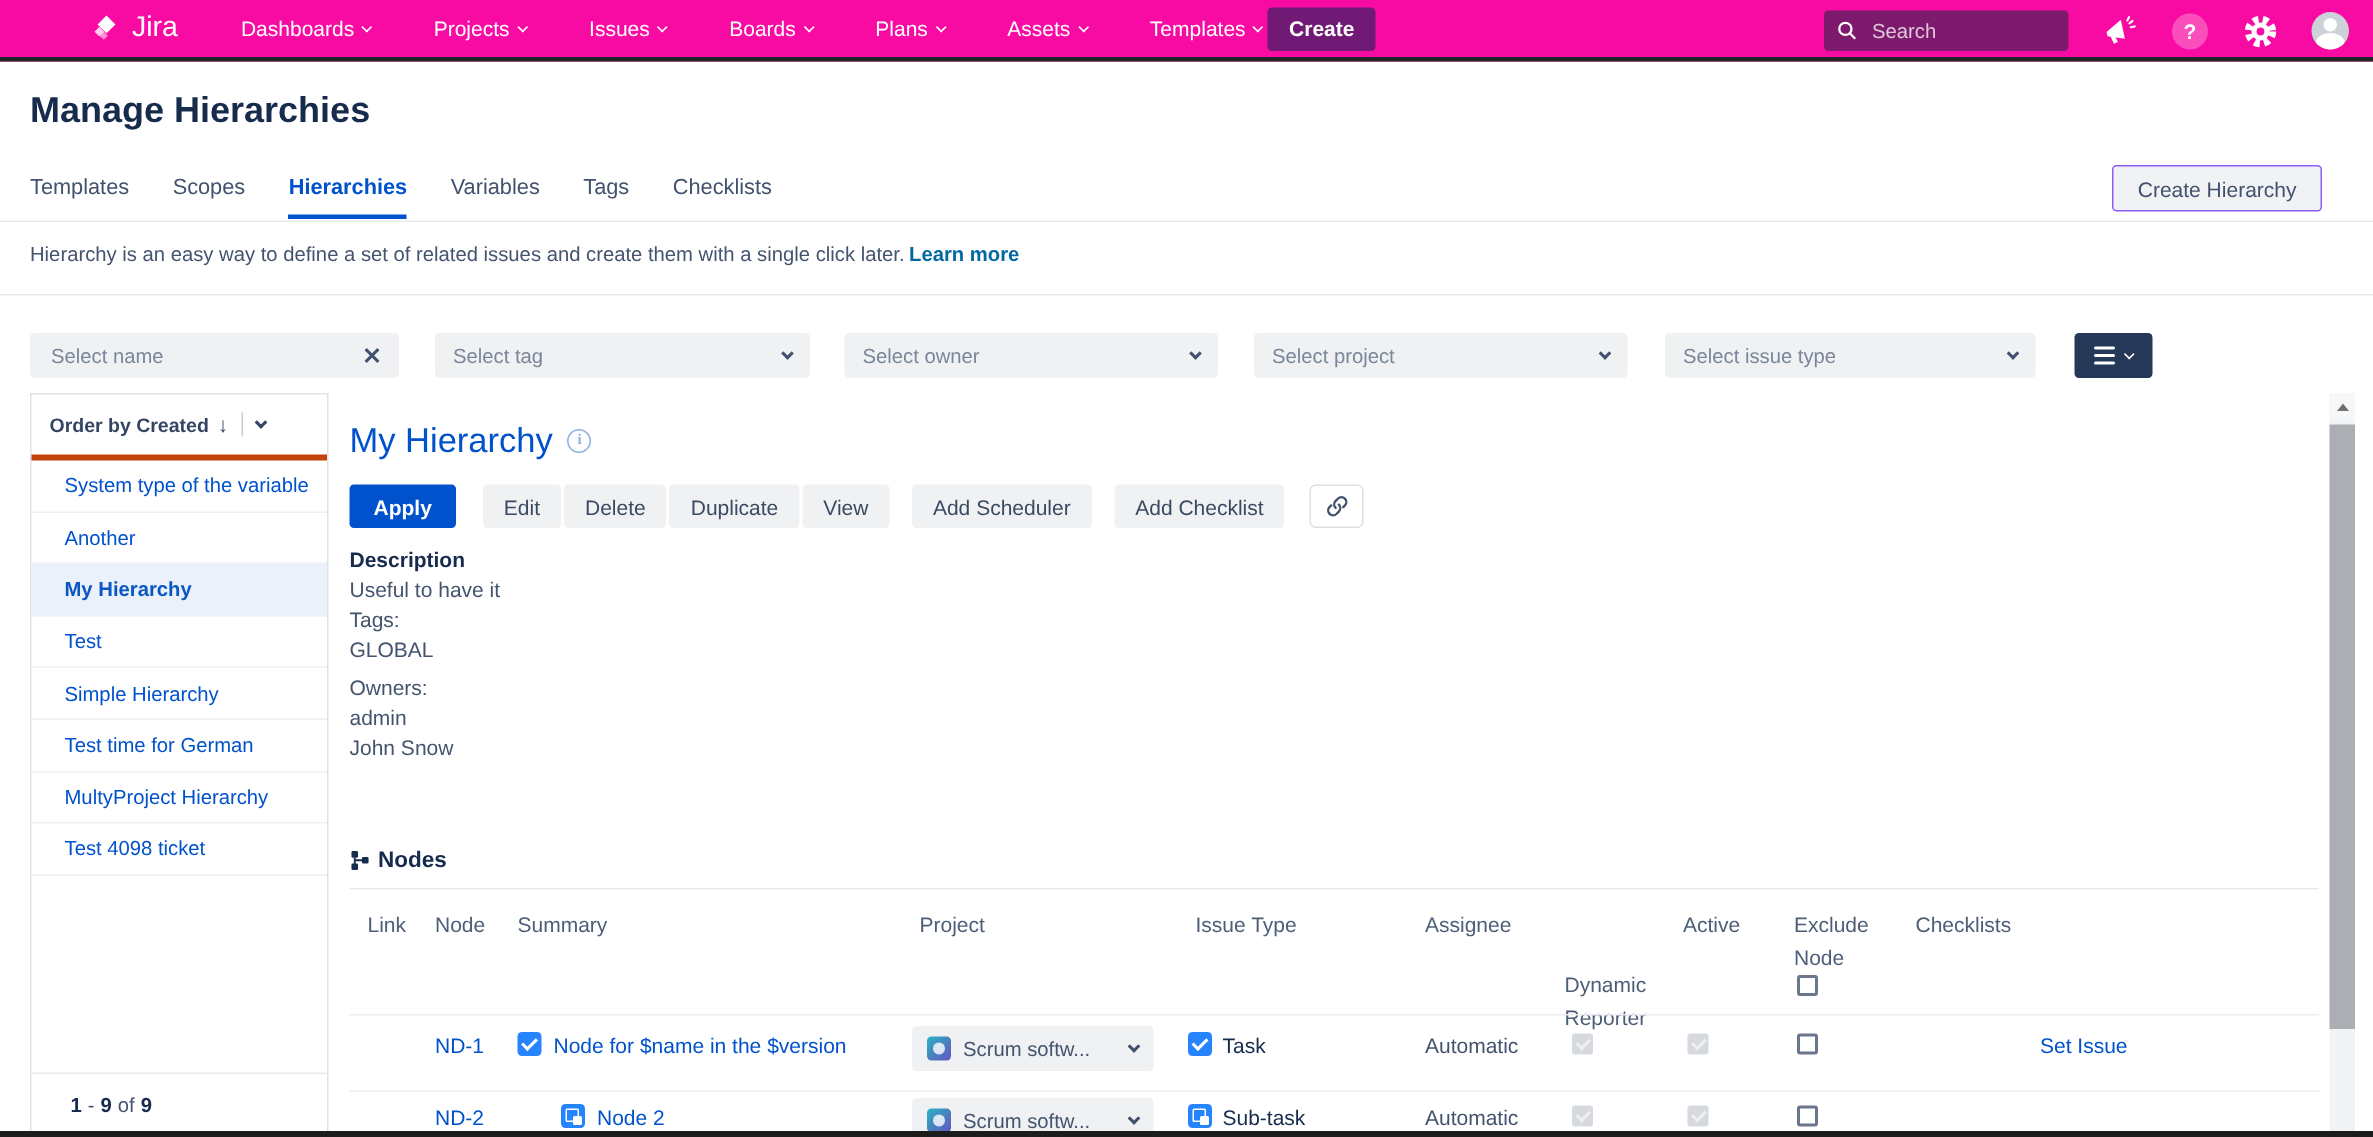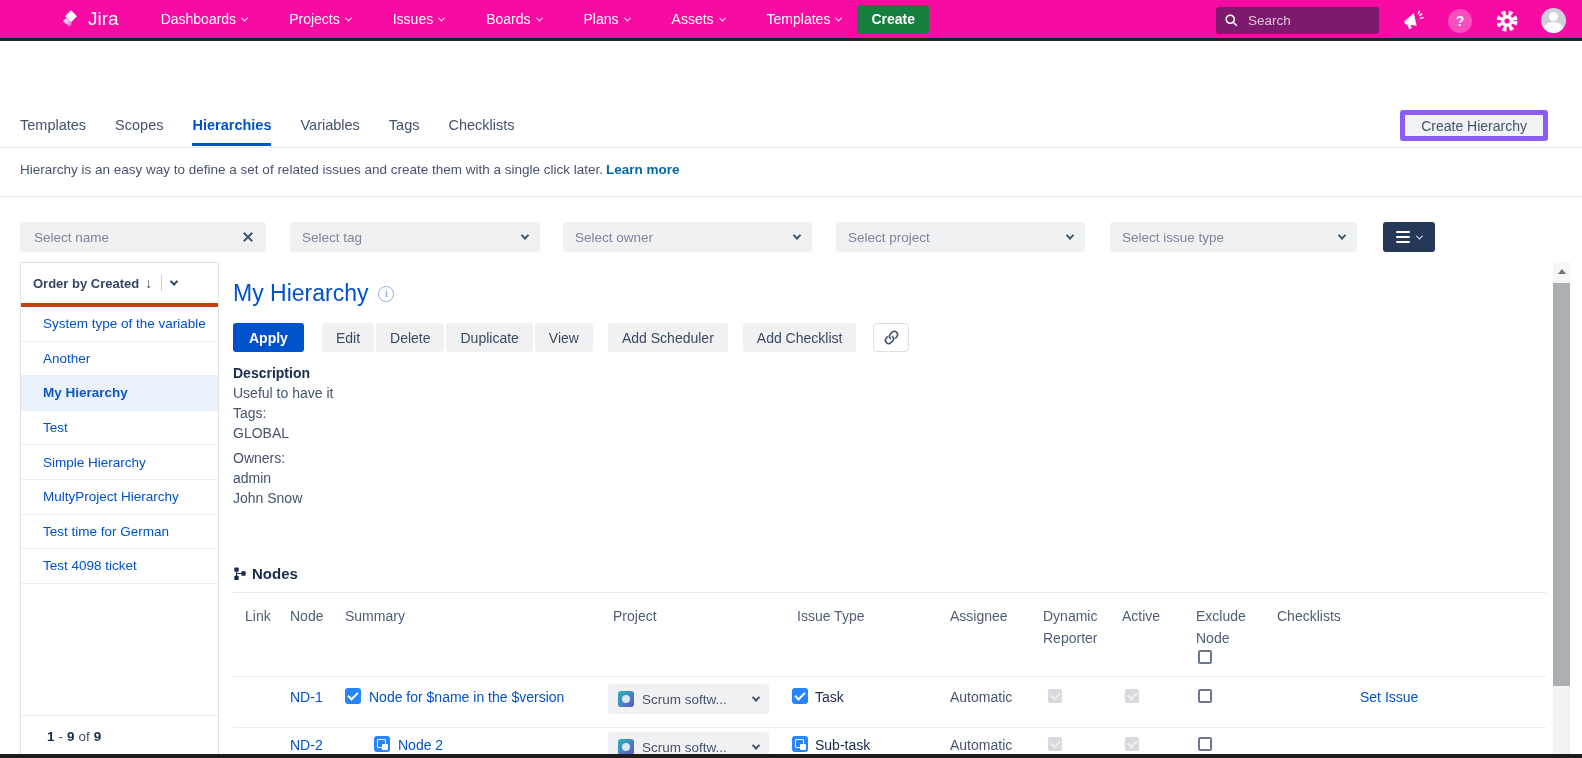--- a/index.html
+++ b/index.html
@@ -7,39 +7,39 @@
   body{font-family:"Liberation Sans",sans-serif;color:#172B4D;}
   #screen{position:relative;width:1582px;height:758px;background:#fff;overflow:hidden;}
 
   
   #navbar{position:absolute;left:0;top:0;width:1582px;height:41px;background:#f80ba3;border-bottom:3px solid #232323;display:flex;align-items:center;padding-left:44px;}
   .brand{display:flex;align-items:center;gap:6px;margin-left:16px;color:#fff;font-size:19px;font-weight:500;}
   .nav-menu{display:flex;align-items:center;gap:42px;margin-left:42px;}
   .nav-item{display:flex;align-items:center;gap:6px;color:#fff;font-size:14px;cursor:pointer;}
   .chev{display:inline-block;width:6px;height:6px;border-right:2px solid currentColor;border-bottom:2px solid currentColor;transform:rotate(45deg) translate(-1px,-1px);}
   .chev-sm{width:5px;height:5px;border-width:1.5px;}
-  .create-btn{margin-left:16px;height:29px;padding:0 14px;background:#15803d;border:none;border-radius:3px;color:#fff;font-size:14px;font-weight:700;cursor:pointer;}
+  .create-btn{margin-left:4px;height:29px;padding:0 14px;background:#701a75;border:none;border-radius:3px;color:#fff;font-size:14px;font-weight:700;cursor:pointer;}
   .nav-right{position:absolute;right:16px;top:0;height:41px;display:flex;align-items:center;gap:21px;}
   .search-wrap{position:relative;width:163px;height:27px;background:#7d1a6d;border-radius:3px;display:flex;align-items:center;padding-left:30px;}
   .search-wrap svg{position:absolute;left:8px;top:6px;}
   .search-wrap input{background:transparent;border:none;outline:none;color:#fff;font-size:13.5px;width:120px;font-family:"Liberation Sans",sans-serif;}
   .search-wrap input::placeholder{color:rgba(255,255,255,.75);}
   .nav-ico{width:26px;height:26px;display:flex;align-items:center;justify-content:center;cursor:pointer;}
   .help-circle{width:24px;height:24px;border-radius:50%;background:rgba(255,255,255,.28);color:#fff;font-weight:700;font-size:14px;display:flex;align-items:center;justify-content:center;}
   .avatar{width:25px;height:25px;border-radius:50%;background:#ccd2d8;position:relative;overflow:hidden;}
   .avatar::before{content:"";position:absolute;left:8px;top:4px;width:9px;height:9px;border-radius:50%;background:#fff;}
   .avatar::after{content:"";position:absolute;left:3px;top:14px;width:19px;height:12px;border-radius:50%;background:#fff;}
 
   
   .page-title{position:absolute;left:20px;top:60px;font-size:24px;font-weight:700;color:#172B4D;}
   #tabs{position:absolute;left:20px;top:117px;display:flex;gap:29px;font-size:14.5px;color:#42526E;}
   .tab{padding-bottom:10px;cursor:pointer;}
   .tab.active{color:#0052CC;font-weight:700;border-bottom:3px solid #0052CC;}
   .hline{position:absolute;left:0;width:1582px;height:1px;background:#E6E9EE;}
-  .create-hier-btn{position:absolute;right:34px;top:110px;height:31px;padding:0 16px;background:#F1F2F4;border:5px solid #8b5cf6;border-radius:3px;font-size:14px;color:#42526E;cursor:pointer;font-family:"Liberation Sans",sans-serif;}
+  .create-hier-btn{position:absolute;right:34px;top:110px;height:31px;padding:0 16px;background:#F1F2F4;border:1px solid #8b5cf6;border-radius:3px;font-size:14px;color:#42526E;cursor:pointer;font-family:"Liberation Sans",sans-serif;}
   .intro{position:absolute;left:20px;top:162px;font-size:13.5px;color:#44546F;}
   .intro a{color:#0369a1;text-decoration:none;margin-left:3px;cursor:pointer;font-weight:bold;}
 
   
   .fld{position:absolute;top:222px;height:30px;background:#F0F1F3;border-radius:3px;display:flex;align-items:center;padding:0 12px;font-size:13.5px;color:#7A869A;cursor:pointer;}
   .fld .chev{color:#42526E;margin-left:auto;}
   .fld input{border:none;background:transparent;outline:none;font-size:13.5px;color:#44546F;width:180px;font-family:"Liberation Sans",sans-serif;}
   .fld input::placeholder{color:#7A869A;}
   .clear-x{position:relative;width:12px;height:12px;margin-left:auto;cursor:pointer;}
   .clear-x::before,.clear-x::after{content:"";position:absolute;left:5px;top:0;width:2px;height:12px;background:#42526E;}
@@ -182,20 +182,21 @@
         <svg width="24" height="24" viewBox="0 0 24 24">
           <circle cx="12" cy="12" r="8" fill="none" stroke="#fff" stroke-width="5" stroke-dasharray="3.6 2.9"></circle>
           <circle cx="12" cy="12" r="6" fill="#fff"></circle>
           <circle cx="12" cy="12" r="2.6" fill="#f80ba3"></circle>
         </svg>
       </span>
       <span class="avatar"></span>
     </div>
   </div>
 
+  <div class="page-title">Manage Hierarchies</div>
 
   <div id="tabs">
     <span class="tab">Templates</span>
     <span class="tab">Scopes</span>
     <span class="tab active">Hierarchies</span>
     <span class="tab">Variables</span>
     <span class="tab">Tags</span>
     <span class="tab">Checklists</span>
   </div>
   <div class="hline" style="top:147px;"></div>
@@ -241,22 +242,22 @@
       <span>Order by Created</span>
       <span style="font-size:14px;">↓</span>
       <span class="bar"></span>
       <i class="chev"></i>
     </div>
     <div class="sb-item">System type of the variable</div>
     <div class="sb-item">Another</div>
     <div class="sb-item active">My Hierarchy</div>
     <div class="sb-item">Test</div>
     <div class="sb-item">Simple Hierarchy</div>
+    <div class="sb-item">Test time for German</div>
     <div class="sb-item">MultyProject Hierarchy</div>
-    <div class="sb-item">Test time for German</div>
     <div class="sb-item">Test 4098 ticket</div>
     <div class="sb-fill"></div>
     <div class="sb-foot">
       <b>1</b>
       <span>-</span>
       <b>9</b>
       <span>of</span>
       <b>9</b>
     </div>
   </div>
@@ -304,21 +305,21 @@
     <span>Nodes</span>
   </div>
   <div class="hline" style="top:592px;left:233px;width:1313px;"></div>
 
   <div class="th" style="left:245px;">Link</div>
   <div class="th" style="left:290px;">Node</div>
   <div class="th" style="left:345px;">Summary</div>
   <div class="th" style="left:613px;">Project</div>
   <div class="th" style="left:797px;">Issue Type</div>
   <div class="th" style="left:950px;">Assignee</div>
-  <div class="th" style="left:1043px;width:70px;">Dynamic Reporter</div>
+  <div class="th" style="left:1043px;width:70px;margin-top:40px;">Dynamic Reporter</div>
   <div class="th" style="left:1122px;">Active</div>
   <div class="th" style="left:1196px;width:56px;">Exclude Node</div>
   <div class="th" style="left:1277px;">Checklists</div>
   <span class="cb unchecked" style="left:1198px;top:650px;"></span>
 
   <div class="hline" style="top:676px;left:233px;width:1313px;background:#ECEEF2;"></div>
 
   <div>
     <span class="cell blue" style="left:290px;top:689px;">ND-1</span>
     <span class="ticon" style="left:345px;top:688px;"></span>

